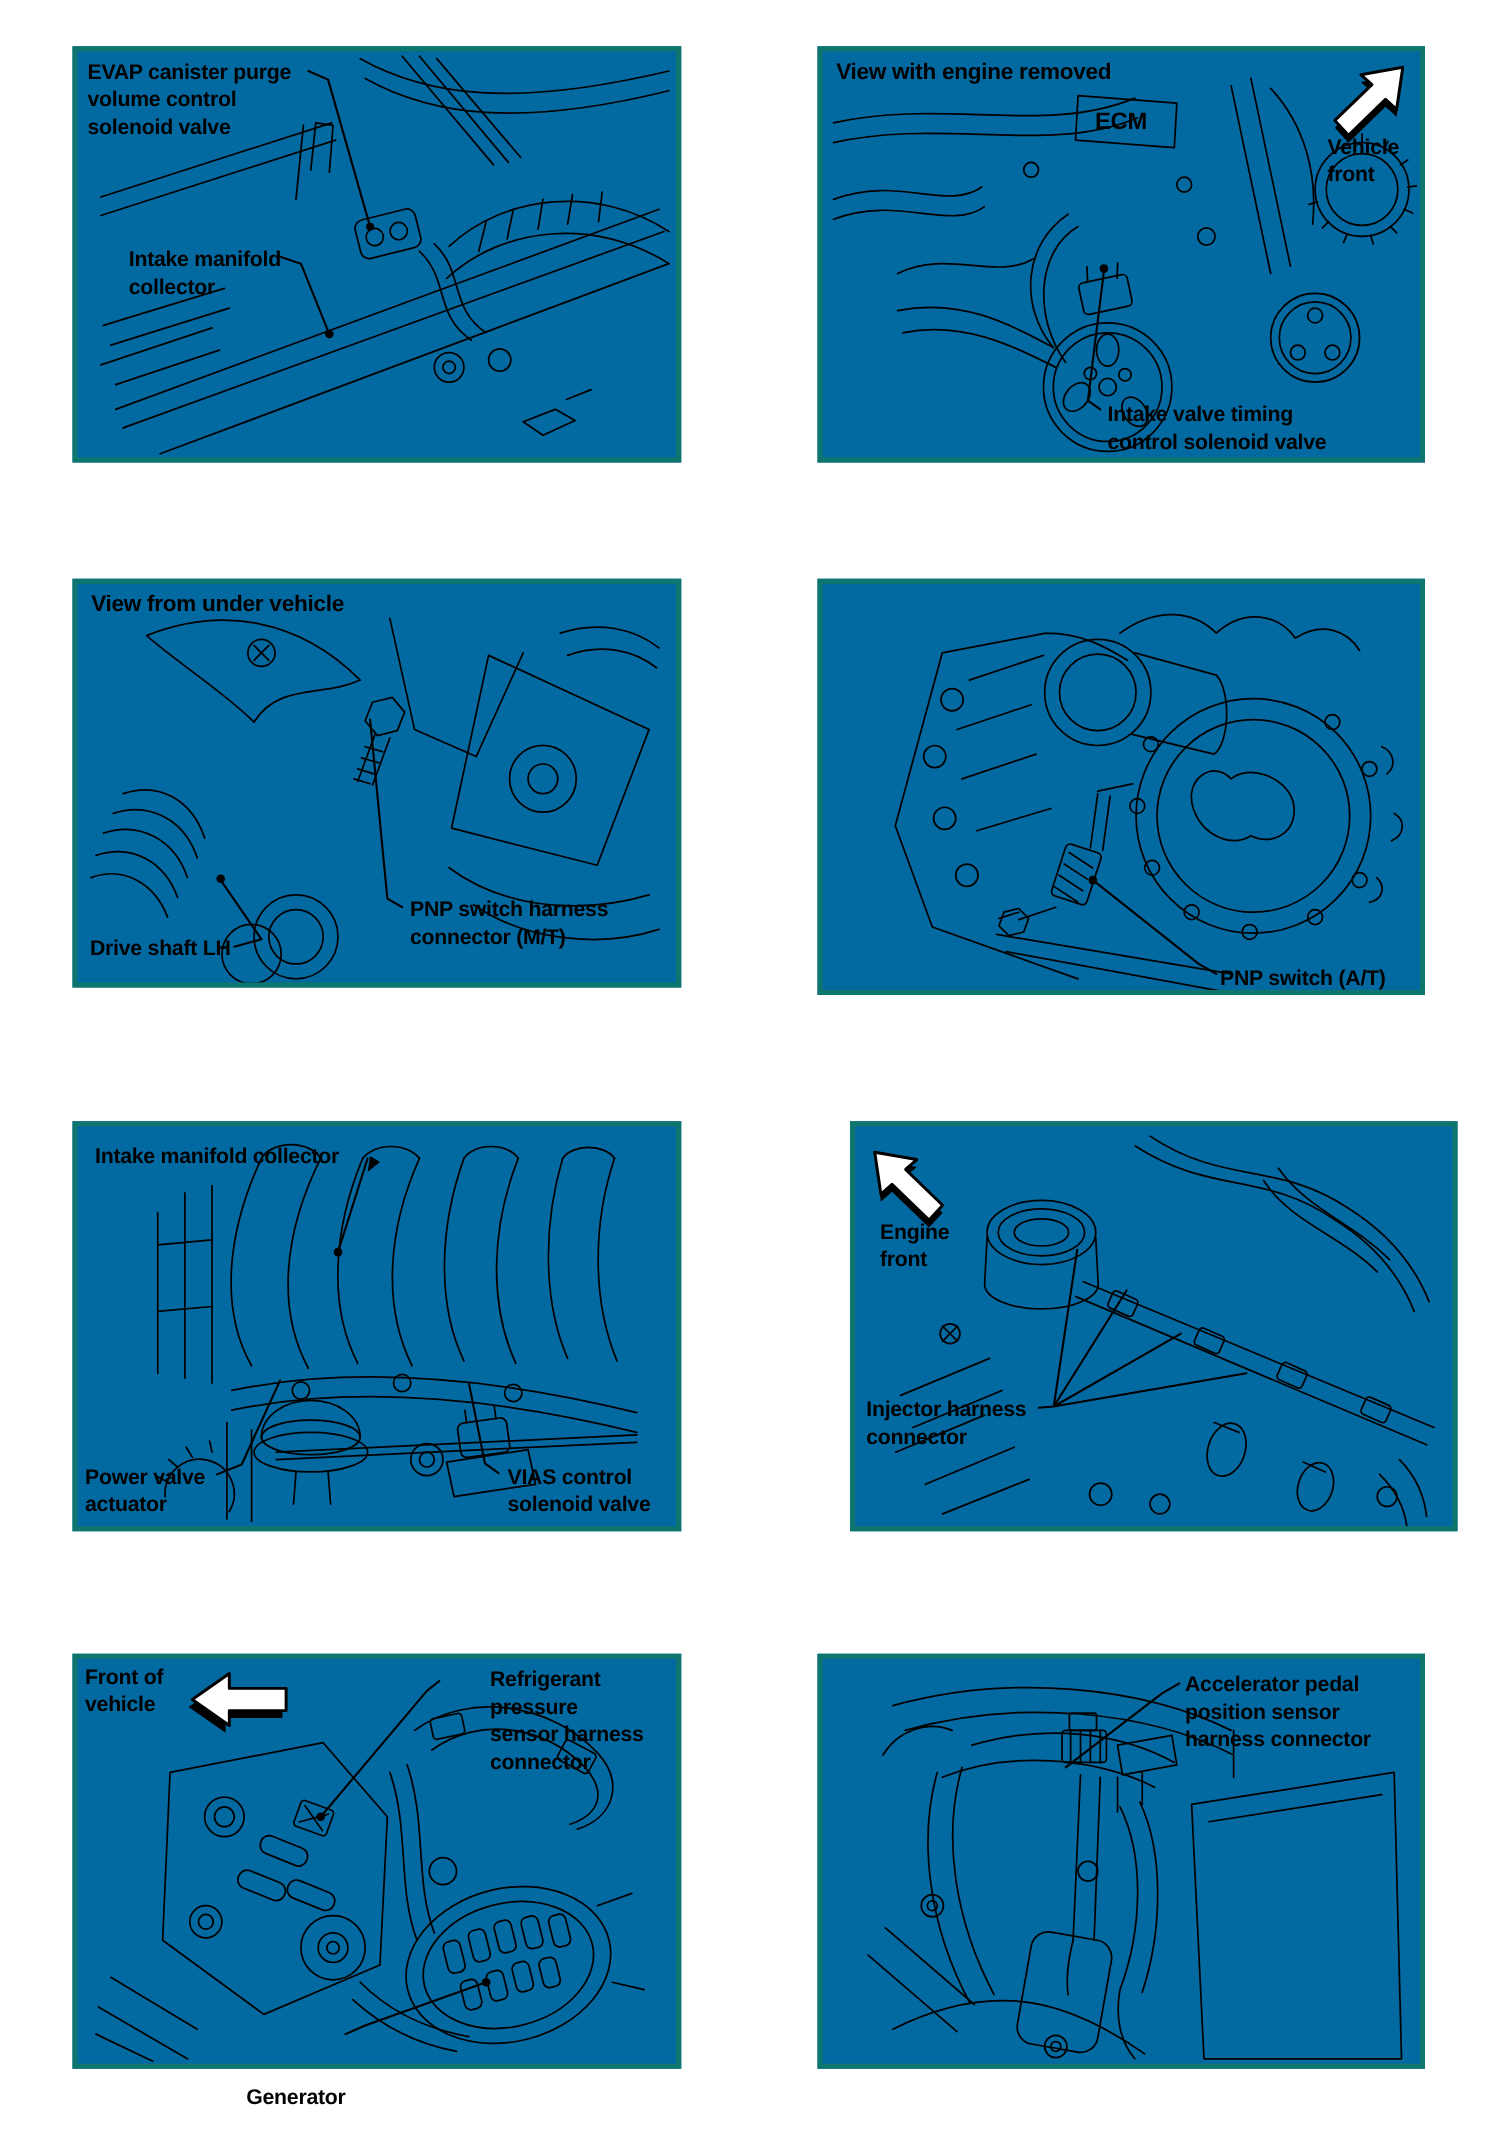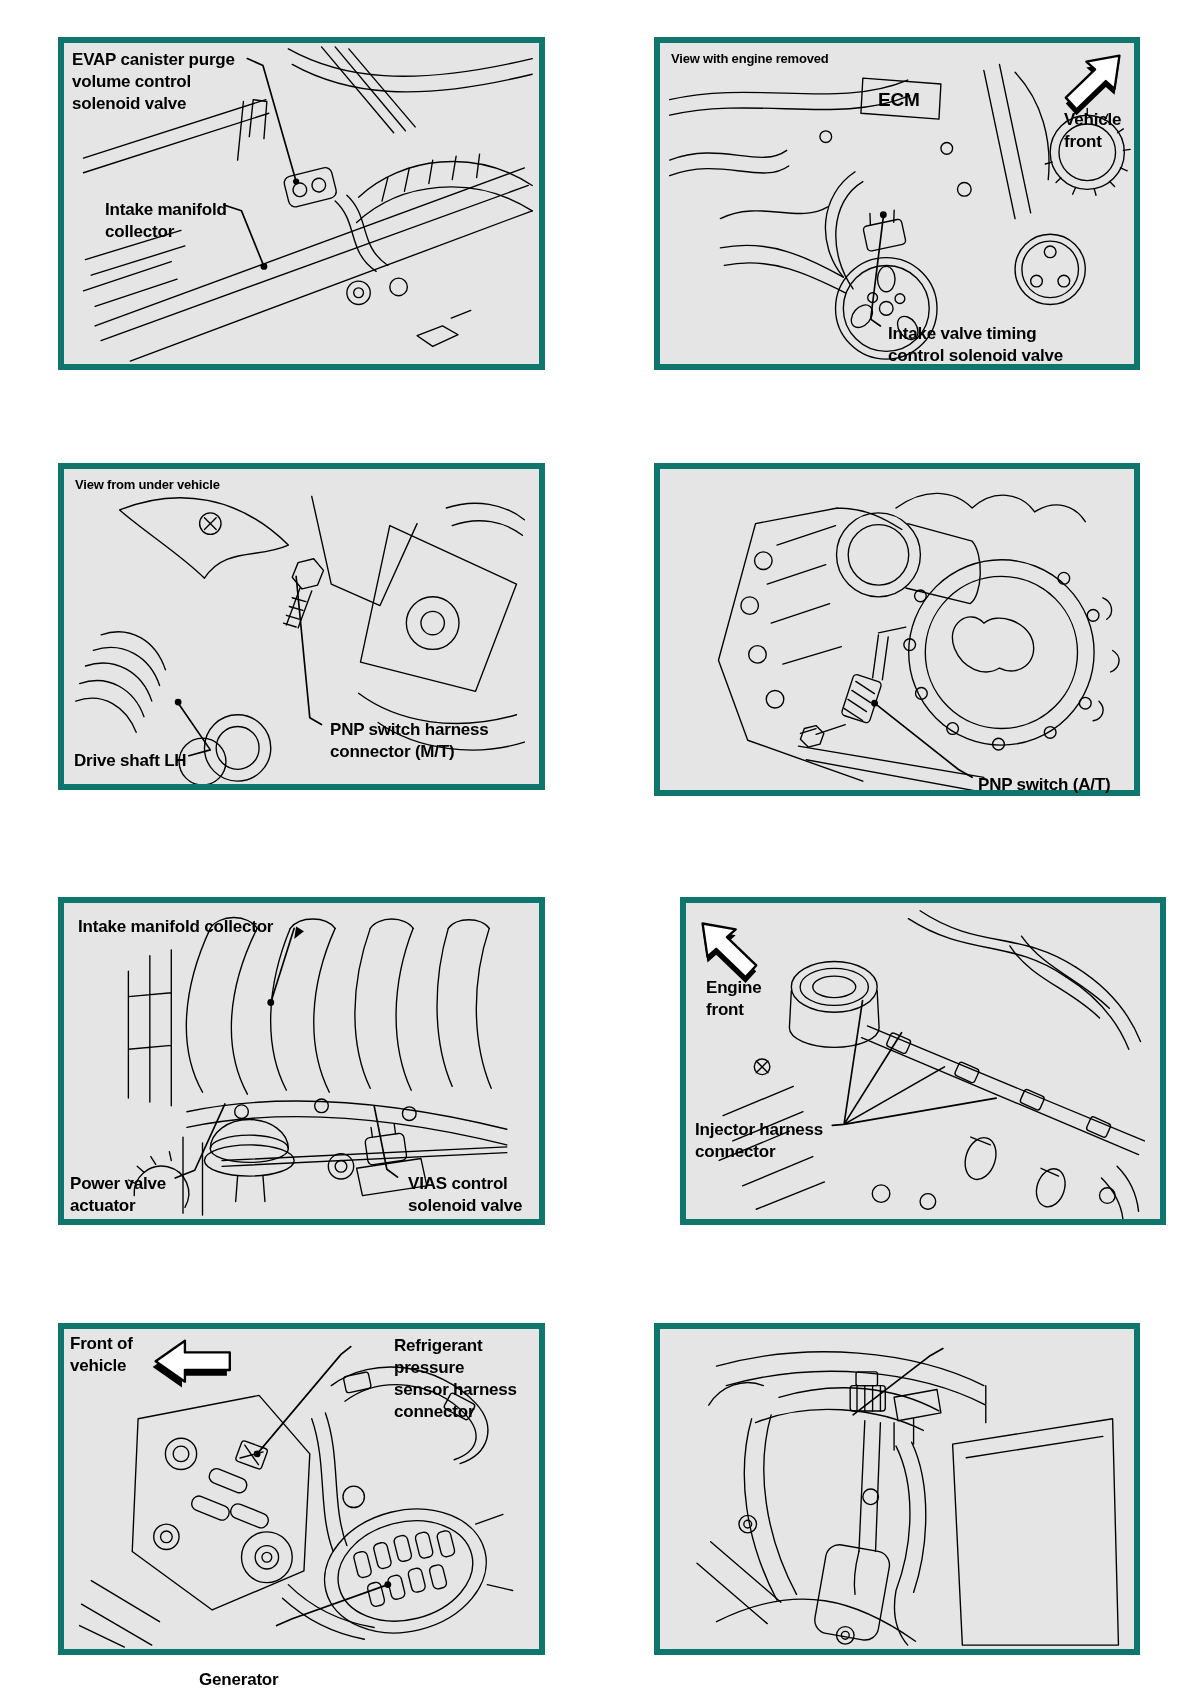--- a/index.html
+++ b/index.html
@@ -1,28 +1,28 @@
 <!DOCTYPE html>
 <html><head>
 <meta charset="utf-8">
 <style>
   html,body{margin:0;padding:0;background:#fff;}
   .page{position:relative;width:1200px;height:1706px;background:#fff;overflow:hidden;
         font-family:"Liberation Sans",sans-serif;}
-  .panel{position:absolute;border:6px solid #0f766e;background:#e5e5e5;box-sizing:border-box;}
+  .panel{position:absolute;border:4px solid #0f766e;background:#0369a1;box-sizing:border-box;}
   svg.dw{position:absolute;left:0;top:0;width:100%;height:100%;}
   .dw path,.dw rect,.dw circle,.dw ellipse{fill:none;stroke:#000;stroke-width:1.4;
         stroke-linecap:round;stroke-linejoin:round;}
   .dw .ld{stroke-width:1.7;}
   .dw .dot{fill:#000;stroke:none;}
   .dw .solid{fill:#000;stroke:none;}
   .dw .face{fill:#fff;stroke:#000;stroke-width:2.4;}
   .lbl{position:absolute;font-weight:bold;font-size:17px;line-height:22px;color:#000;
        white-space:pre-line;letter-spacing:-0.2px;}
-  .lbl.big{font-size:13px;}
+  .lbl.big{font-size:18px;}
   #p1{left:58px;top:37px;width:487px;height:333px;}
   #p2{left:654px;top:37px;width:486px;height:333px;}
   #p3{left:58px;top:463px;width:487px;height:327px;}
   #p4{left:654px;top:463px;width:486px;height:333px;}
   #p5{left:58px;top:897px;width:487px;height:328px;}
   #p6{left:654px;top:897px;width:486px;height:328px;margin-left:26px;}
   #p7{left:58px;top:1323px;width:487px;height:332px;}
   #p8{left:654px;top:1323px;width:486px;height:332px;}
 </style>
 </head>
@@ -333,15 +333,18 @@
       <path d="M240,120 C260,160 258,220 240,268 C236,290 240,310 252,324 M256,116 C276,158 274,222 258,270"></path>
       <path d="M92,92 C76,148 86,218 118,278 M112,88 C96,144 106,212 138,272"></path>
       <path d="M56,300 C140,258 200,278 260,320 M36,240 L108,302 M50,218 L122,280"></path>
       <circle cx="88" cy="200" r="9"></circle>
         <circle cx="88" cy="200" r="4"></circle>
       <circle cx="188" cy="314" r="9"></circle>
         <circle cx="188" cy="314" r="4"></circle>
       <path d="M48,78 C60,58 84,50 104,58"></path>
       <path class="ld" d="M288,20 L274,28 L196,88"></path>
     </svg>
+    <div class="lbl" style="left:290px;top:10px;">Accelerator pedal
+position sensor
+harness connector</div>
   </div>
 
 </div>
 
 </body></html>

